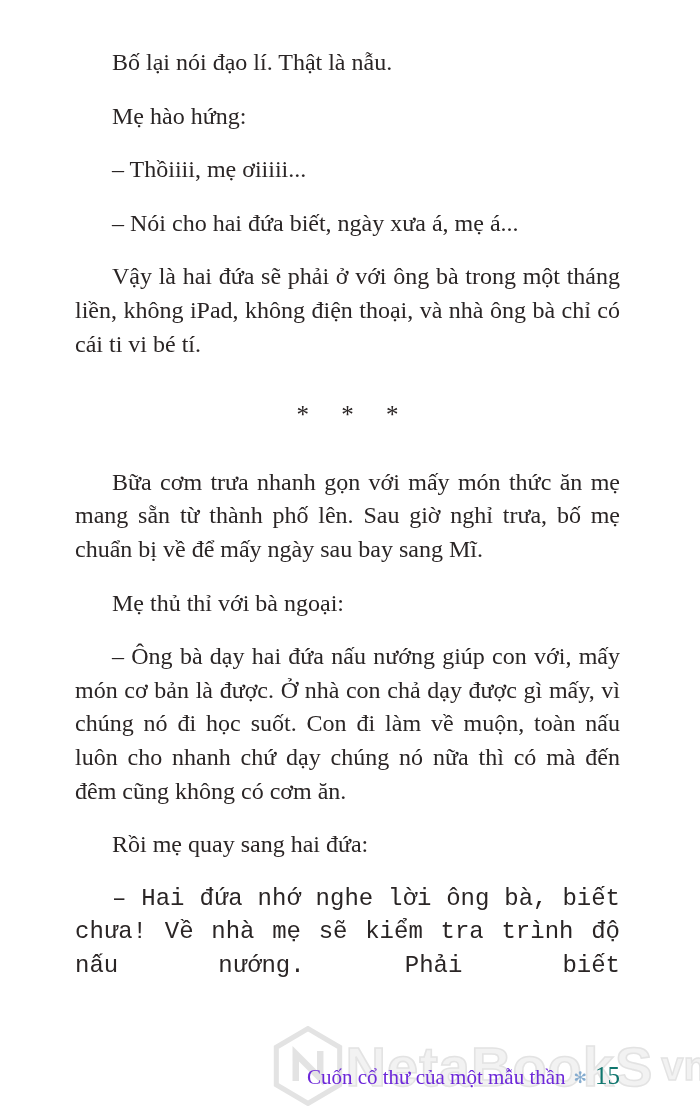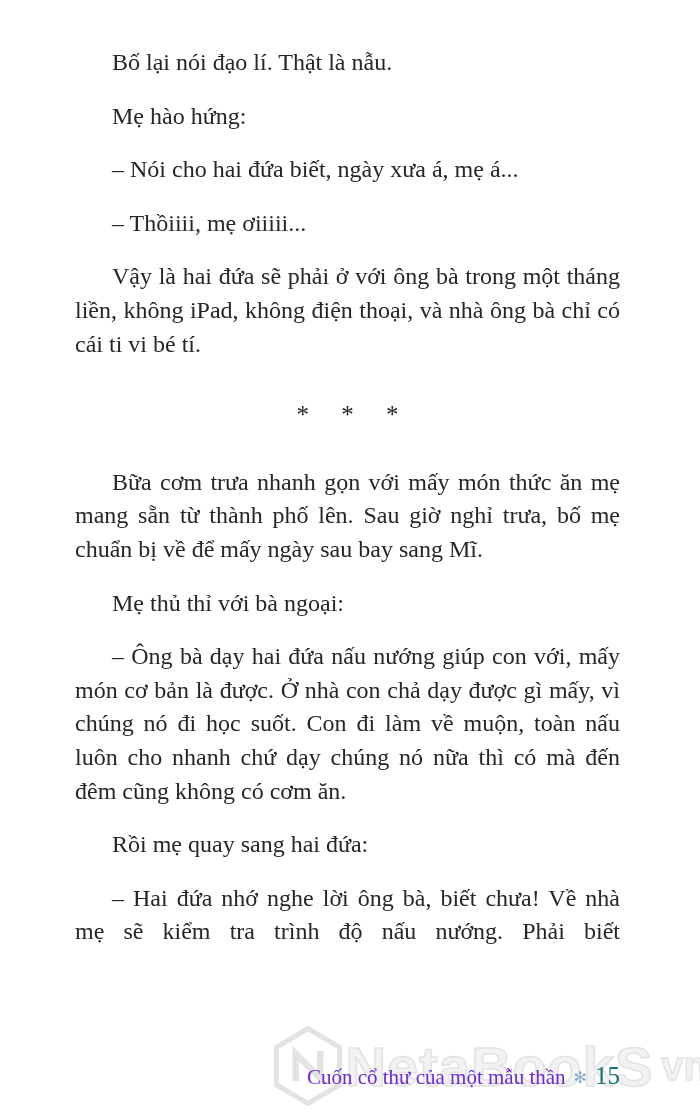--- a/index.html
+++ b/index.html
@@ -25,21 +25,21 @@
     color: #2a2525;
     font-size: 24px;
     line-height: 33.6px;
   }
   .para {
     margin: 0;
     text-indent: 37px;
     text-align: justify;
   }
   .para + .para { margin-top: 20px; }
-  .para.justify-last { text-align-last: justify; }
+  .para.justify-last { text-align-last: justify; font-family: Liberation Mono, monospace; }
   .separator {
     margin: 37px 0 34px 0;
     text-align: center;
     text-indent: 0;
     font-size: 25px;
     word-spacing: 26px;
     color: #2a2525;
   }
   .watermark {
     position: absolute;
@@ -93,22 +93,22 @@
   }
 </style>
 </head>
 <body>
 
 <div class="page">
 
   <div class="content">
       <p class="para">Bố lại nói đạo lí. Thật là nẫu.</p>
       <p class="para">Mẹ hào hứng:</p>
+      <p class="para">– Thồiiii, mẹ ơiiiii...</p>
       <p class="para">– Nói cho hai đứa biết, ngày xưa á, mẹ á...</p>
-      <p class="para">– Thồiiii, mẹ ơiiiii...</p>
       <p class="para">Vậy là hai đứa sẽ phải ở với ông bà trong một tháng liền, không iPad, không điện thoại, và nhà ông bà chỉ có cái ti vi bé tí.</p>
       <p class="separator">* * *</p>
       <p class="para">Bữa cơm trưa nhanh gọn với mấy món thức ăn mẹ mang sẵn từ thành phố lên. Sau giờ nghỉ trưa, bố mẹ chuẩn bị về để mấy ngày sau bay sang Mĩ.</p>
       <p class="para">Mẹ thủ thỉ với bà ngoại:</p>
       <p class="para">– Ông bà dạy hai đứa nấu nướng giúp con với, mấy món cơ bản là được. Ở nhà con chả dạy được gì mấy, vì chúng nó đi học suốt. Con đi làm về muộn, toàn nấu luôn cho nhanh chứ dạy chúng nó nữa thì có mà đến đêm cũng không có cơm ăn.</p>
       <p class="para">Rồi mẹ quay sang hai đứa:</p>
       <p class="para justify-last">– Hai đứa nhớ nghe lời ông bà, biết chưa! Về nhà mẹ sẽ kiểm tra trình độ nấu nướng. Phải biết</p>
     </div>
 
   <div class="watermark">

